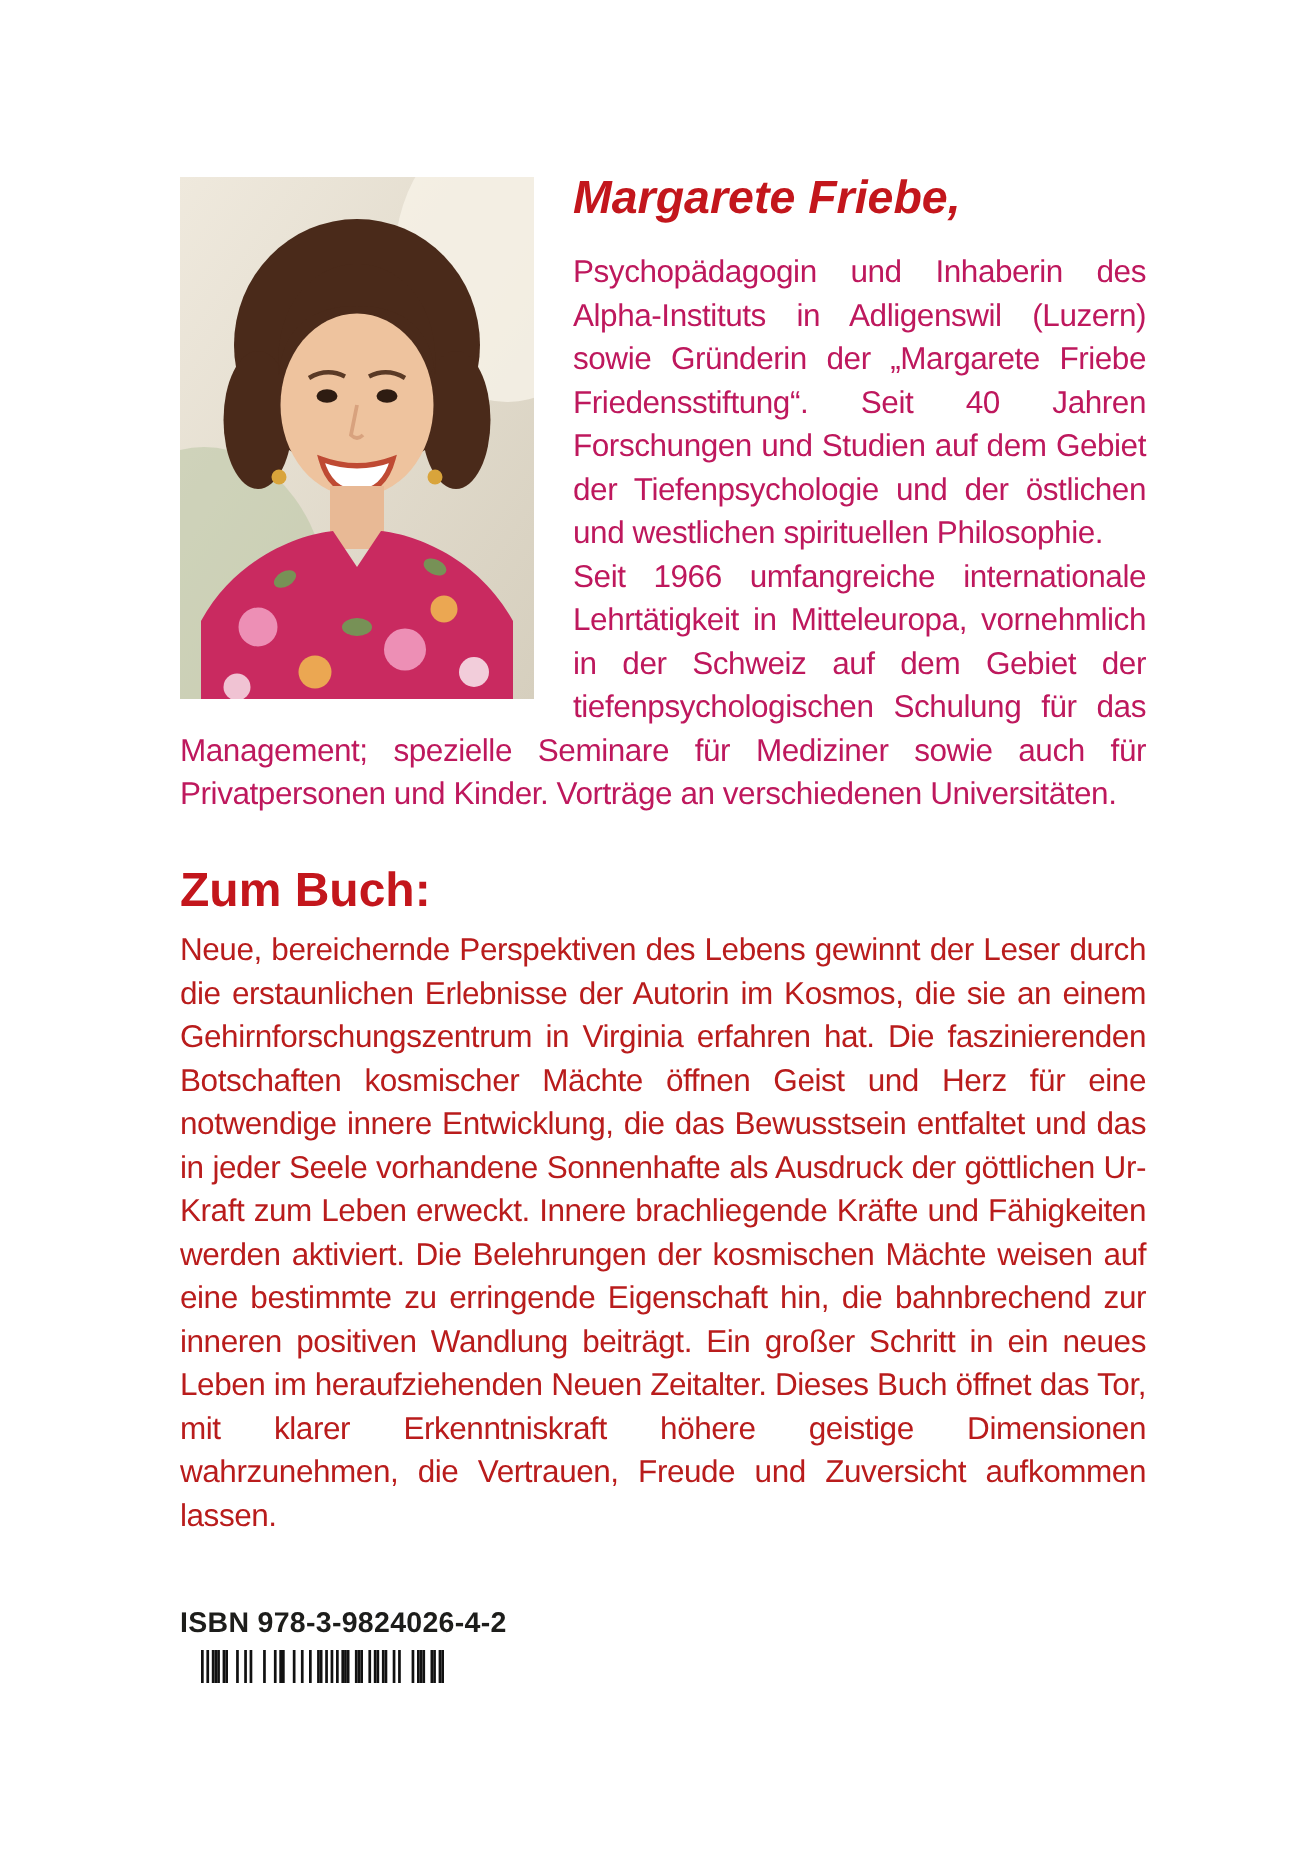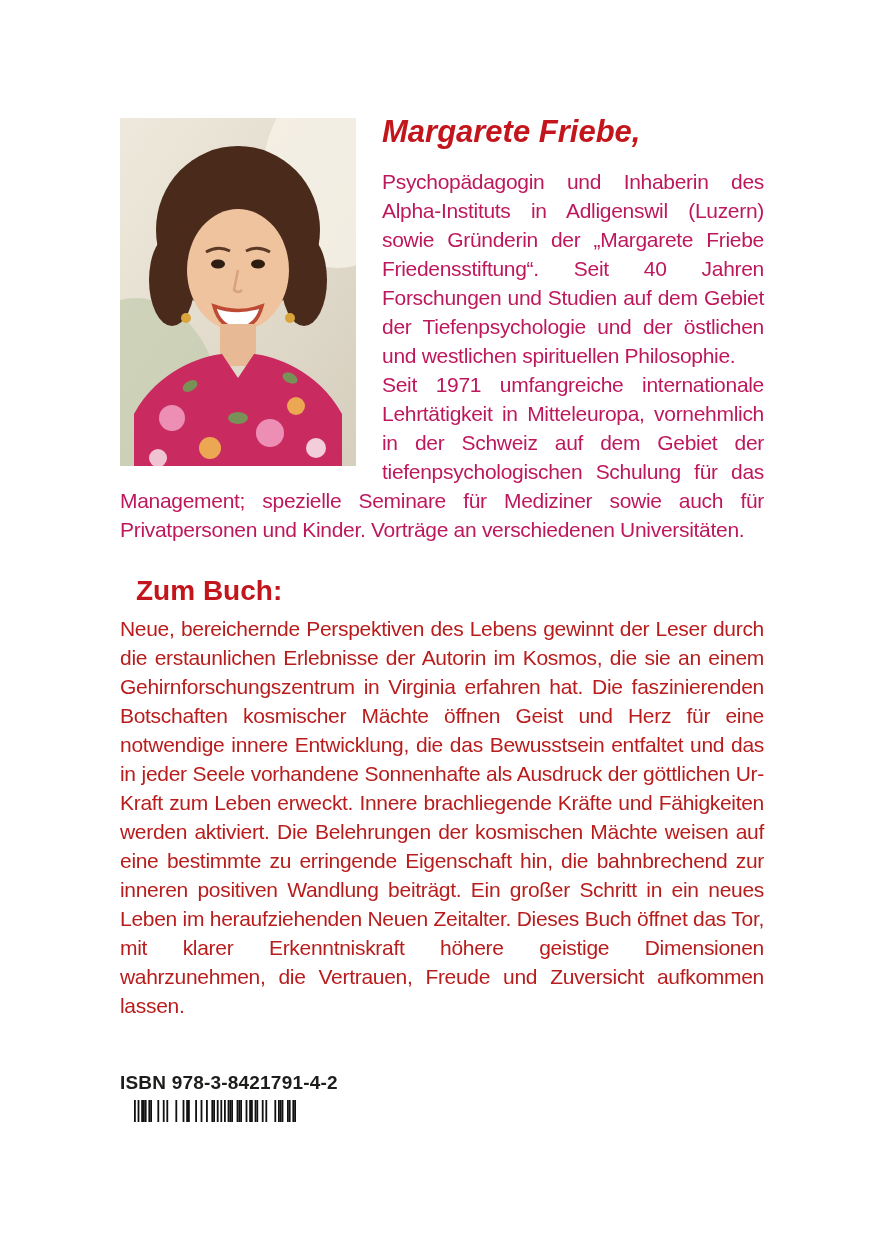--- a/index.html
+++ b/index.html
@@ -35,24 +35,24 @@
   .body-text p {
     margin:0;
     font-size:21px;
     line-height:29px;
     letter-spacing:-0.3px;
     text-align:justify;
     color:#be185d;
   }
   h2.zum {
     font-weight:700;
-    font-size:28px;
+    font-size:32px;
     line-height:1.1;
     color:#c3161c;
-    margin:32px 0 8px 16px;
+    margin:32px 0 8px 0;
     clear:none;
   }
   .desc {
     margin:0;
     font-size:21px;
     line-height:29px;
     letter-spacing:-0.3px;
     text-align:justify;
     color:#b91c1c;
   }
@@ -142,28 +142,28 @@
           <ellipse cx="70" cy="268" rx="8" ry="5" fill="#6f9d55" transform="rotate(-30 70 268)"></ellipse>
           <ellipse cx="170" cy="260" rx="8" ry="5" fill="#6f9d55" transform="rotate(25 170 260)"></ellipse>
         </g>
       </svg>
     </div>
 
     <h1 class="author">Margarete Friebe,</h1>
 
     <div class="body-text">
       <p>Psychopädagogin und Inhaberin des Alpha-Instituts in Adligenswil (Luzern) sowie Gründerin der „Margarete Friebe Friedensstiftung“. Seit 40 Jahren Forschungen und Studien auf dem Gebiet der Tiefenpsychologie und der östlichen und westlichen spirituellen Philosophie.</p>
-      <p>Seit 1971 umfangreiche internationale Lehrtätigkeit in Mitteleuropa, vornehmlich in der Schweiz auf dem Gebiet der tiefenpsychologischen Schulung für das Management; spezielle Seminare für Mediziner sowie auch für Privatpersonen und Kinder. Vorträge an verschiedenen Universitäten.</p>
+      <p>Seit 1966 umfangreiche internationale Lehrtätigkeit in Mitteleuropa, vornehmlich in der Schweiz auf dem Gebiet der tiefenpsychologischen Schulung für das Management; spezielle Seminare für Mediziner sowie auch für Privatpersonen und Kinder. Vorträge an verschiedenen Universitäten.</p>
     </div>
 
     <h2 class="zum">Zum Buch:</h2>
     <p class="desc">Neue, bereichernde Perspektiven des Lebens gewinnt der Leser durch die erstaunlichen Erlebnisse der Autorin im Kosmos, die sie an einem Gehirnforschungszentrum in Virginia erfahren hat. Die faszinierenden Botschaften kosmischer Mächte öffnen Geist und Herz für eine notwendige innere Entwicklung, die das Bewusstsein entfaltet und das in jeder Seele vorhandene Sonnenhafte als Ausdruck der göttlichen Ur-Kraft zum Leben erweckt. Innere brachliegende Kräfte und Fähigkeiten werden aktiviert. Die Belehrungen der kosmischen Mächte weisen auf eine bestimmte zu erringende Eigenschaft hin, die bahnbrechend zur inneren positiven Wandlung beiträgt. Ein großer Schritt in ein neues Leben im heraufziehenden Neuen Zeitalter. Dieses Buch öffnet das Tor, mit klarer Erkenntniskraft höhere geistige Dimensionen wahrzunehmen, die Vertrauen, Freude und Zuversicht aufkommen lassen.</p>
   </div>
 
-  <div class="isbn">ISBN 978-3-8421791-4-2</div>
+  <div class="isbn">ISBN 978-3-9824026-4-2</div>
 
   <div class="barcode">
     <div class="bars"><svg width="171" height="66" viewBox="0 0 171 66" fill="#111">
           <rect x="0.0" y="0" width="1.8" height="66"></rect>
           <rect x="3.6" y="0" width="1.8" height="66"></rect>
           <rect x="7.2" y="0" width="1.8" height="52"></rect>
           <rect x="9.0" y="0" width="1.8" height="52"></rect>
           <rect x="10.8" y="0" width="1.8" height="52"></rect>
           <rect x="14.4" y="0" width="1.8" height="52"></rect>
           <rect x="16.2" y="0" width="1.8" height="52"></rect>

